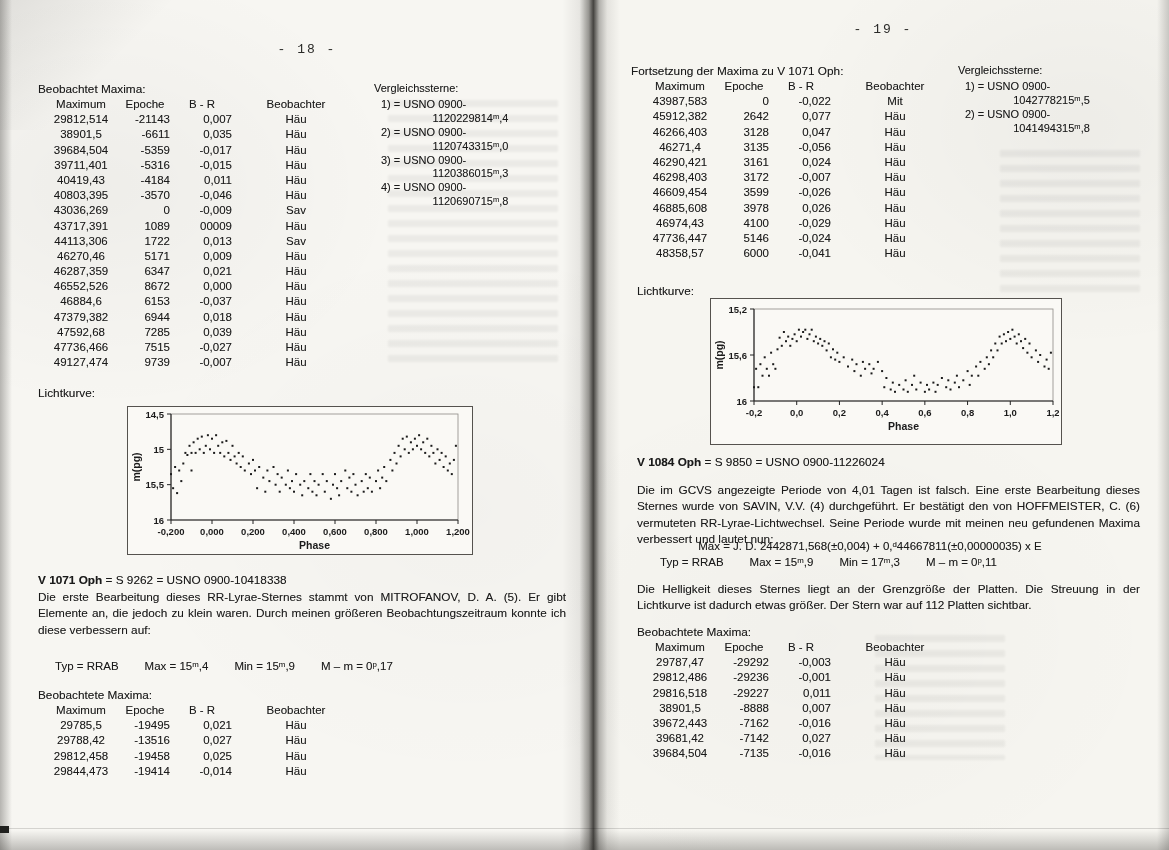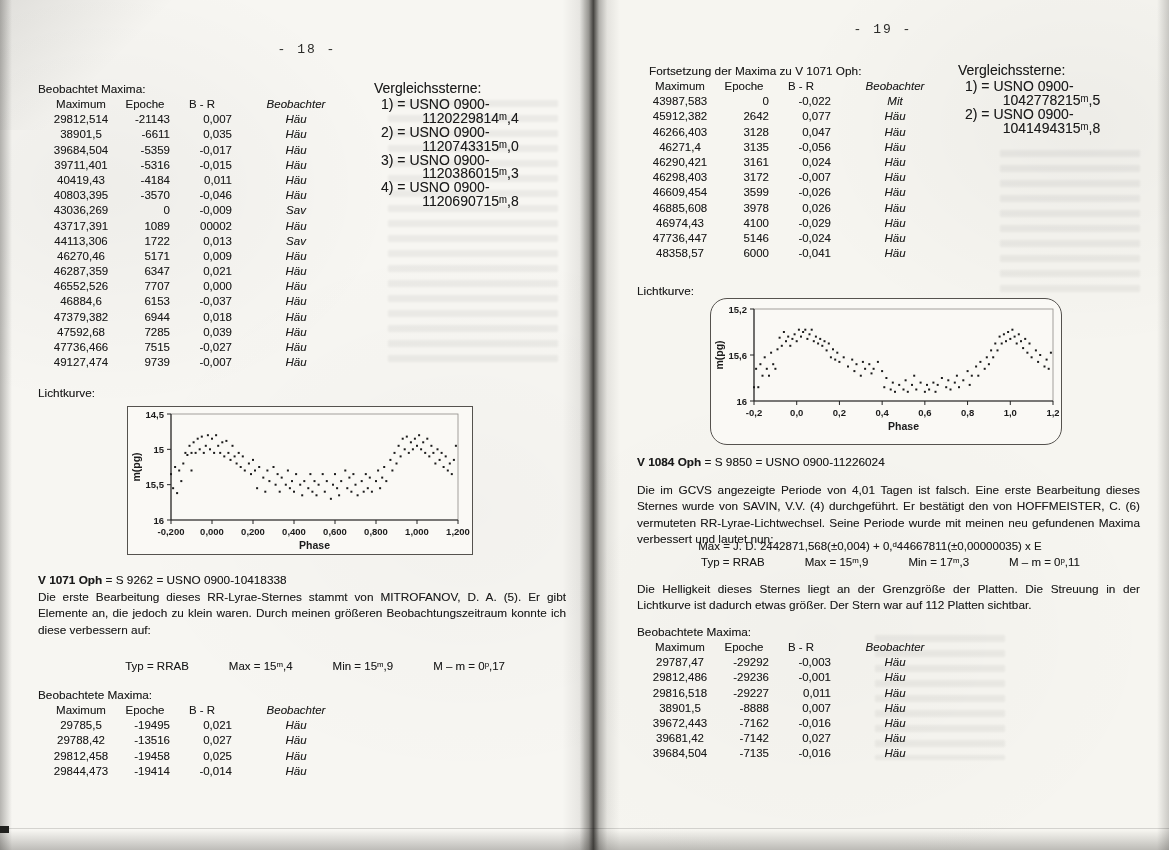--- a/index.html
+++ b/index.html
@@ -29,39 +29,39 @@
   .lbl{position:absolute;font-size:11.8px;white-space:nowrap;text-shadow:0 0 0.5px rgba(0,0,0,0.35);}
   .pgnum{position:absolute;font-family:"Liberation Mono","DejaVu Sans Mono",monospace;font-size:13px;
          letter-spacing:2px;text-align:center;width:110px;color:#2a2a28;}
 
   .tbl{position:absolute;font-size:11.5px;text-shadow:0 0 0.5px rgba(0,0,0,0.3);}
   .tr{display:flex;height:15.2px;line-height:15.2px;white-space:nowrap;}
   .td{overflow:visible;}
   .c0{width:78px;text-align:center;}
   .c1{width:50px;text-align:right;padding-right:2px;}
   .c2{width:60px;text-align:right;}
-  .c3{width:128px;text-align:center;font-style:italic;}
+  .c3{width:128px;text-align:center;}
   .th .td{text-align:center;}
 
-  .comp{position:absolute;font-size:14px;line-height:13.9px;text-shadow:0 0 0.5px rgba(0,0,0,0.3);}
+  .comp{position:absolute;font-size:11px;line-height:13.9px;text-shadow:0 0 0.5px rgba(0,0,0,0.3);}
   .comp-title{margin-bottom:2px;}
   .comp-l1{padding-left:7px;}
   .comp-l2{display:flex;justify-content:center;padding-left:7px;}
 
   .figure{position:absolute;border:1.2px solid #55524e;background:#faf9f5;}
   .tick{font:700 9.5px "Liberation Sans","DejaVu Sans",sans-serif;fill:#1b1b1b;}
   .axlabel{font:700 10.5px "Liberation Sans","DejaVu Sans",sans-serif;fill:#1b1b1b;}
 
   .head{position:absolute;font-size:11.8px;white-space:nowrap;text-shadow:0 0 0.5px rgba(0,0,0,0.35);}
   .head b{font-weight:700;}
   .para{position:absolute;font-size:11.8px;line-height:16.4px;text-align:justify;
         text-shadow:0 0 0.5px rgba(0,0,0,0.3);}
   .formula{position:absolute;font-size:11.5px;text-align:center;white-space:nowrap;
         text-shadow:0 0 0.5px rgba(0,0,0,0.3);}
-  .formula-row{position:absolute;font-size:11.5px;display:flex;justify-content:flex-end;gap:40px;
+  .formula-row{position:absolute;font-size:11.5px;display:flex;justify-content:flex-start;gap:26px;
         white-space:nowrap;text-shadow:0 0 0.5px rgba(0,0,0,0.3);}
 </style>
 </head>
 <body>
 
 <div id="scan">
 
   <div class="page page-l"></div>
   <div class="page page-r"></div>
 
@@ -118,21 +118,21 @@
         </div>
         <div class="tr">
           <div class="td c0">43036,269</div>
           <div class="td c1">0</div>
           <div class="td c2">-0,009</div>
           <div class="td c3">Sav</div>
         </div>
         <div class="tr">
           <div class="td c0">43717,391</div>
           <div class="td c1">1089</div>
-          <div class="td c2">00002</div>
+          <div class="td c2">00009</div>
           <div class="td c3">Häu</div>
         </div>
         <div class="tr">
           <div class="td c0">44113,306</div>
           <div class="td c1">1722</div>
           <div class="td c2">0,013</div>
           <div class="td c3">Sav</div>
         </div>
         <div class="tr">
           <div class="td c0">46270,46</div>
@@ -141,21 +141,21 @@
           <div class="td c3">Häu</div>
         </div>
         <div class="tr">
           <div class="td c0">46287,359</div>
           <div class="td c1">6347</div>
           <div class="td c2">0,021</div>
           <div class="td c3">Häu</div>
         </div>
         <div class="tr">
           <div class="td c0">46552,526</div>
-          <div class="td c1">7707</div>
+          <div class="td c1">8672</div>
           <div class="td c2">0,000</div>
           <div class="td c3">Häu</div>
         </div>
         <div class="tr">
           <div class="td c0">46884,6</div>
           <div class="td c1">6153</div>
           <div class="td c2">-0,037</div>
           <div class="td c3">Häu</div>
         </div>
         <div class="tr">
@@ -425,21 +425,21 @@
           <div class="td c0">29844,473</div>
           <div class="td c1">-19414</div>
           <div class="td c2">-0,014</div>
           <div class="td c3">Häu</div>
         </div>
       </div>
   </div>
 
   <div class="pgnum" style="left:828px;top:22px;">- 19 -</div>
 
-  <div class="lbl" style="left:649px;top:64px;">Fortsetzung der Maxima zu V 1071 Oph:</div>
+  <div class="lbl" style="left:631px;top:64px;">Fortsetzung der Maxima zu V 1071 Oph:</div>
   <div class="tbl" style="left:641px;top:79px;">
     <div class="tr th">
         <div class="td c0">Maximum</div>
         <div class="td c1">Epoche</div>
         <div class="td c2">B - R</div>
         <div class="td c3">Beobachter</div>
       </div>
     <div>
         <div class="tr">
           <div class="td c0">43987,583</div>
@@ -524,21 +524,21 @@
        <div class="comp-l1">2) = USNO 0900-</div>
        <div class="comp-l2">
          <span>10414943</span>
          <span>15ᵐ,8</span>
        </div>
      </div>
       </div>
   </div>
 
   <div class="lbl" style="left:637px;top:284px;">Lichtkurve:</div>
-  <div class="figure" style="left:710px;top:298px;width:350px;height:145px;border-radius:17px;">
+  <div class="figure" style="left:710px;top:298px;width:350px;height:145px;">
     <svg width="348" height="143">
         <rect x="43" y="10" width="299" height="92" fill="none" stroke="#8d8b86" stroke-width="0.8"></rect>
         <line x1="43" y1="10" x2="43" y2="102" stroke="#222" stroke-width="1.1"></line>
         <line x1="43" y1="102" x2="342" y2="102" stroke="#222" stroke-width="1.1"></line>
         <line x1="39" y1="10" x2="43" y2="10" stroke="#222" stroke-width="1"></line>
         <text class="tick" x="36" y="13.5" text-anchor="end">15,2</text>
         <line x1="39" y1="56" x2="43" y2="56" stroke="#222" stroke-width="1"></line>
         <text class="tick" x="36" y="59.5" text-anchor="end">15,6</text>
         <line x1="39" y1="102" x2="43" y2="102" stroke="#222" stroke-width="1"></line>
         <text class="tick" x="36" y="105.5" text-anchor="end">16</text>

